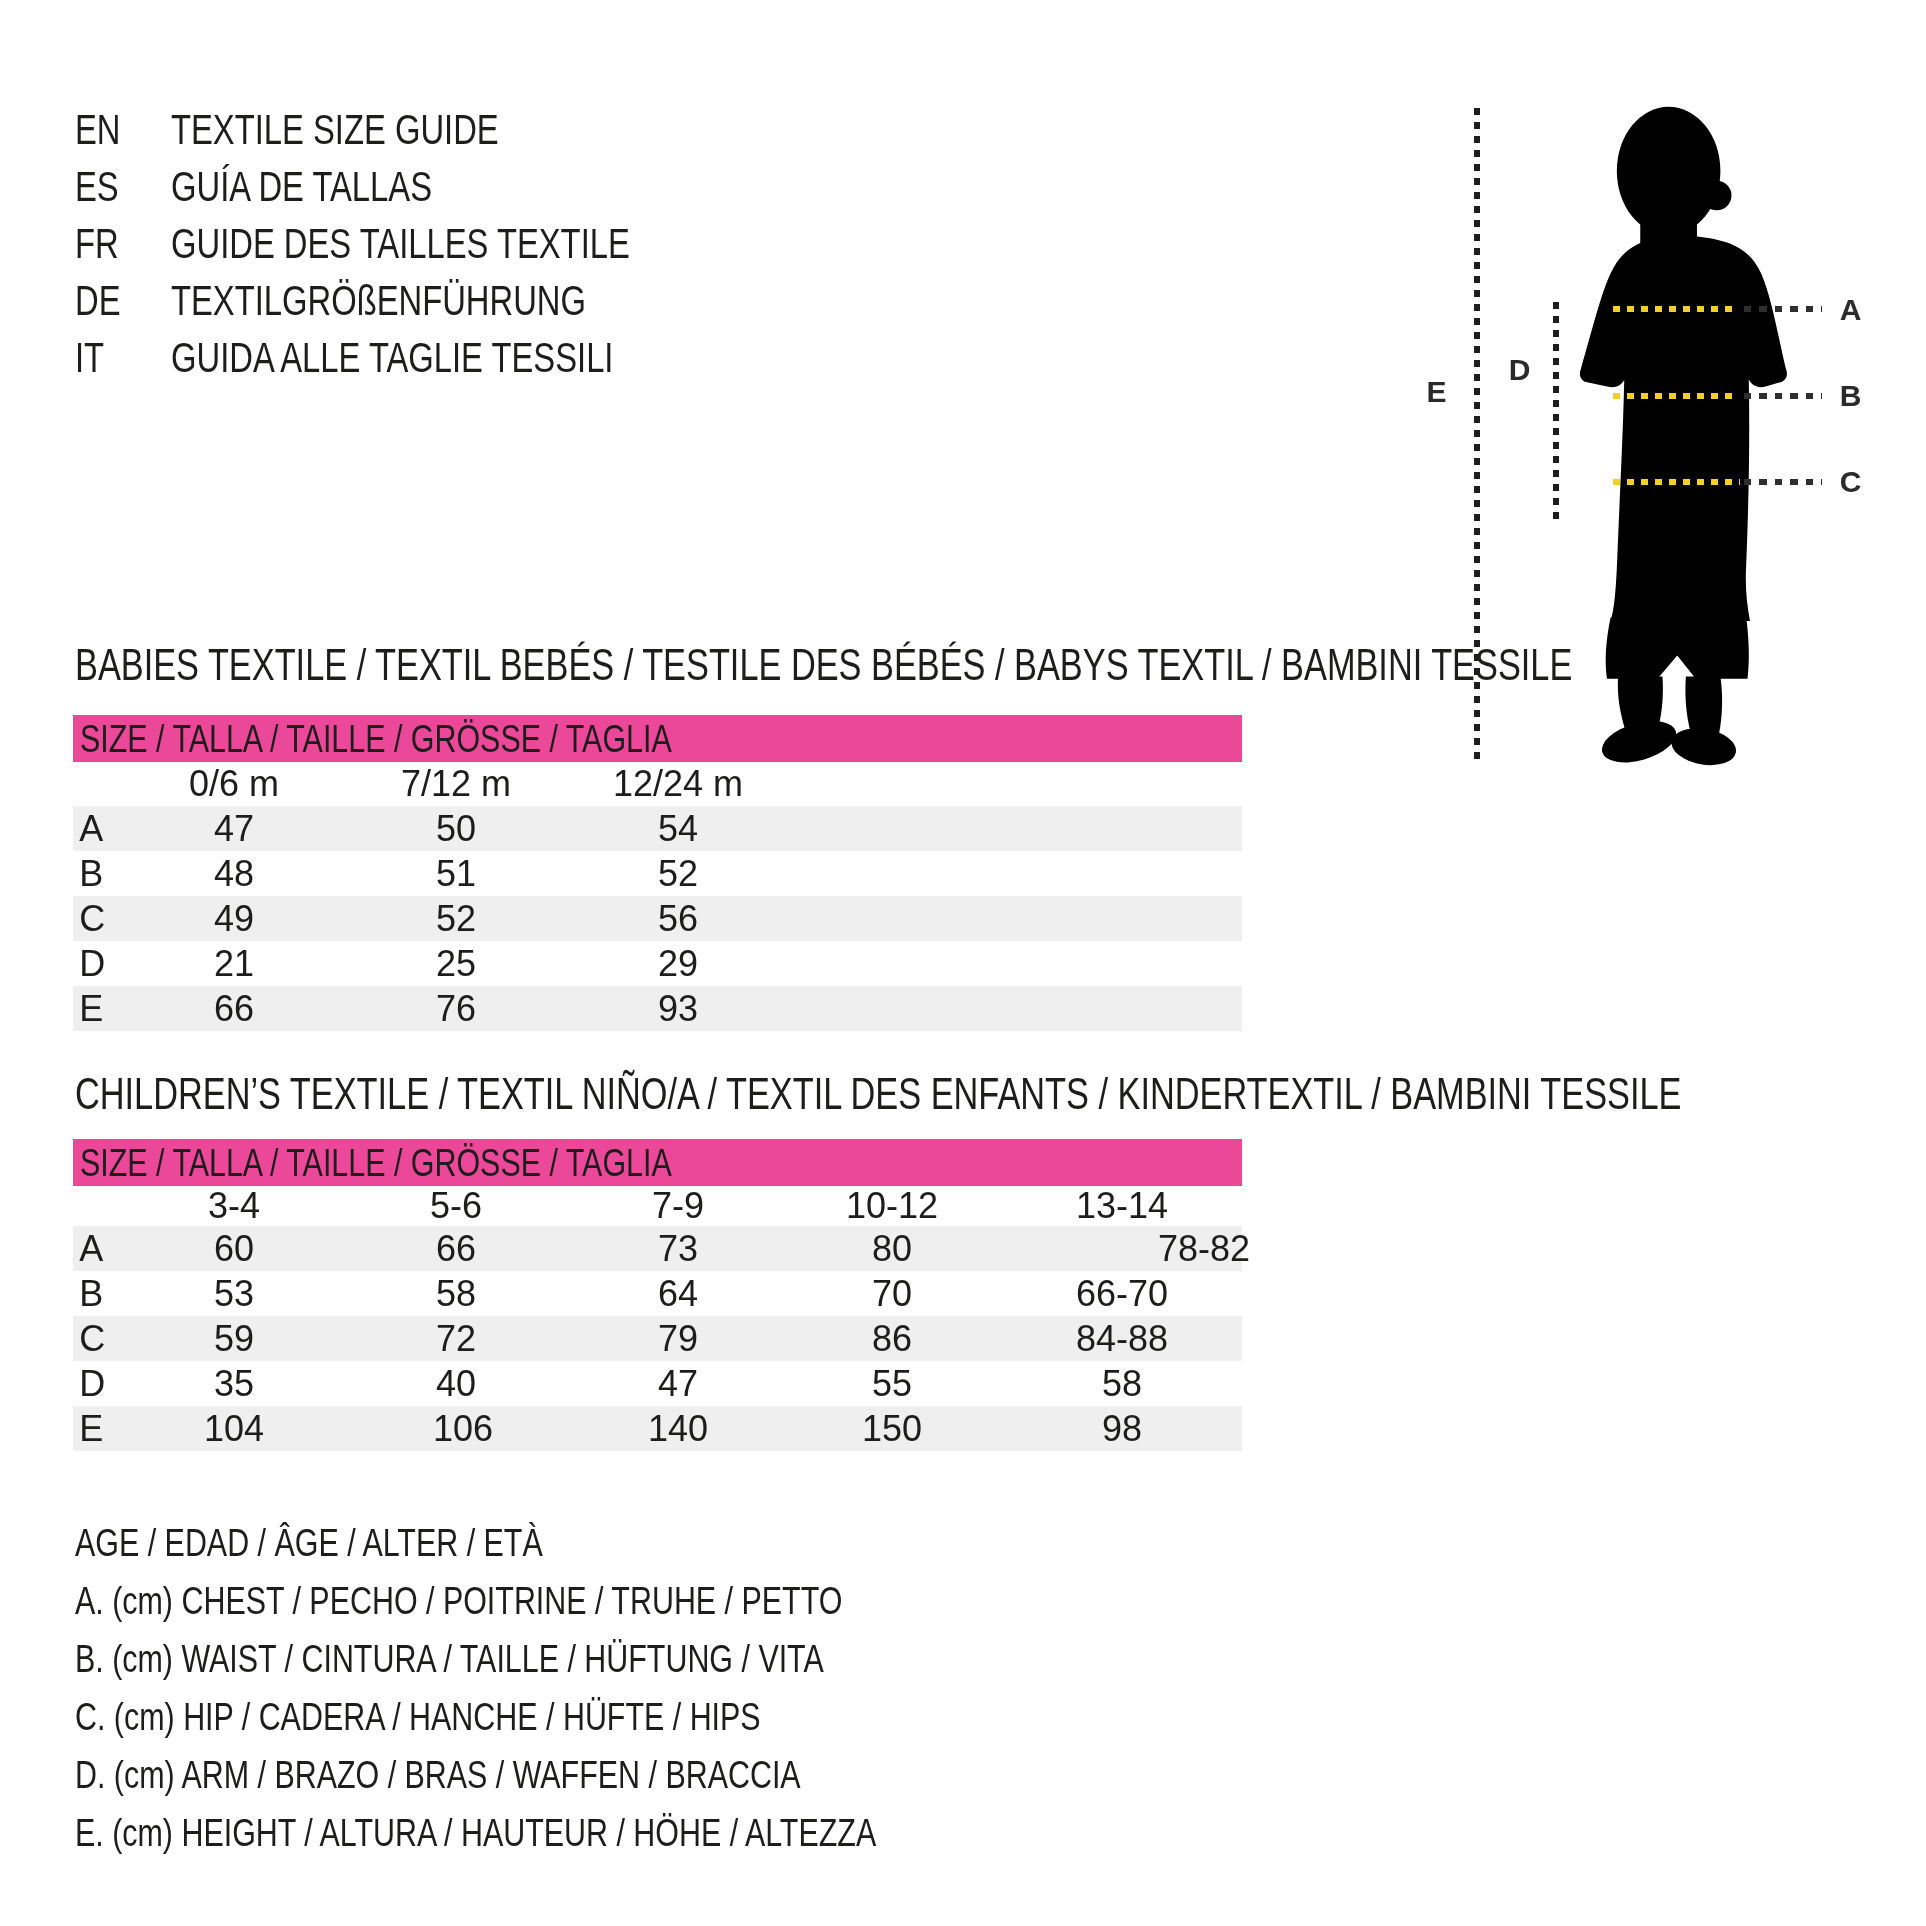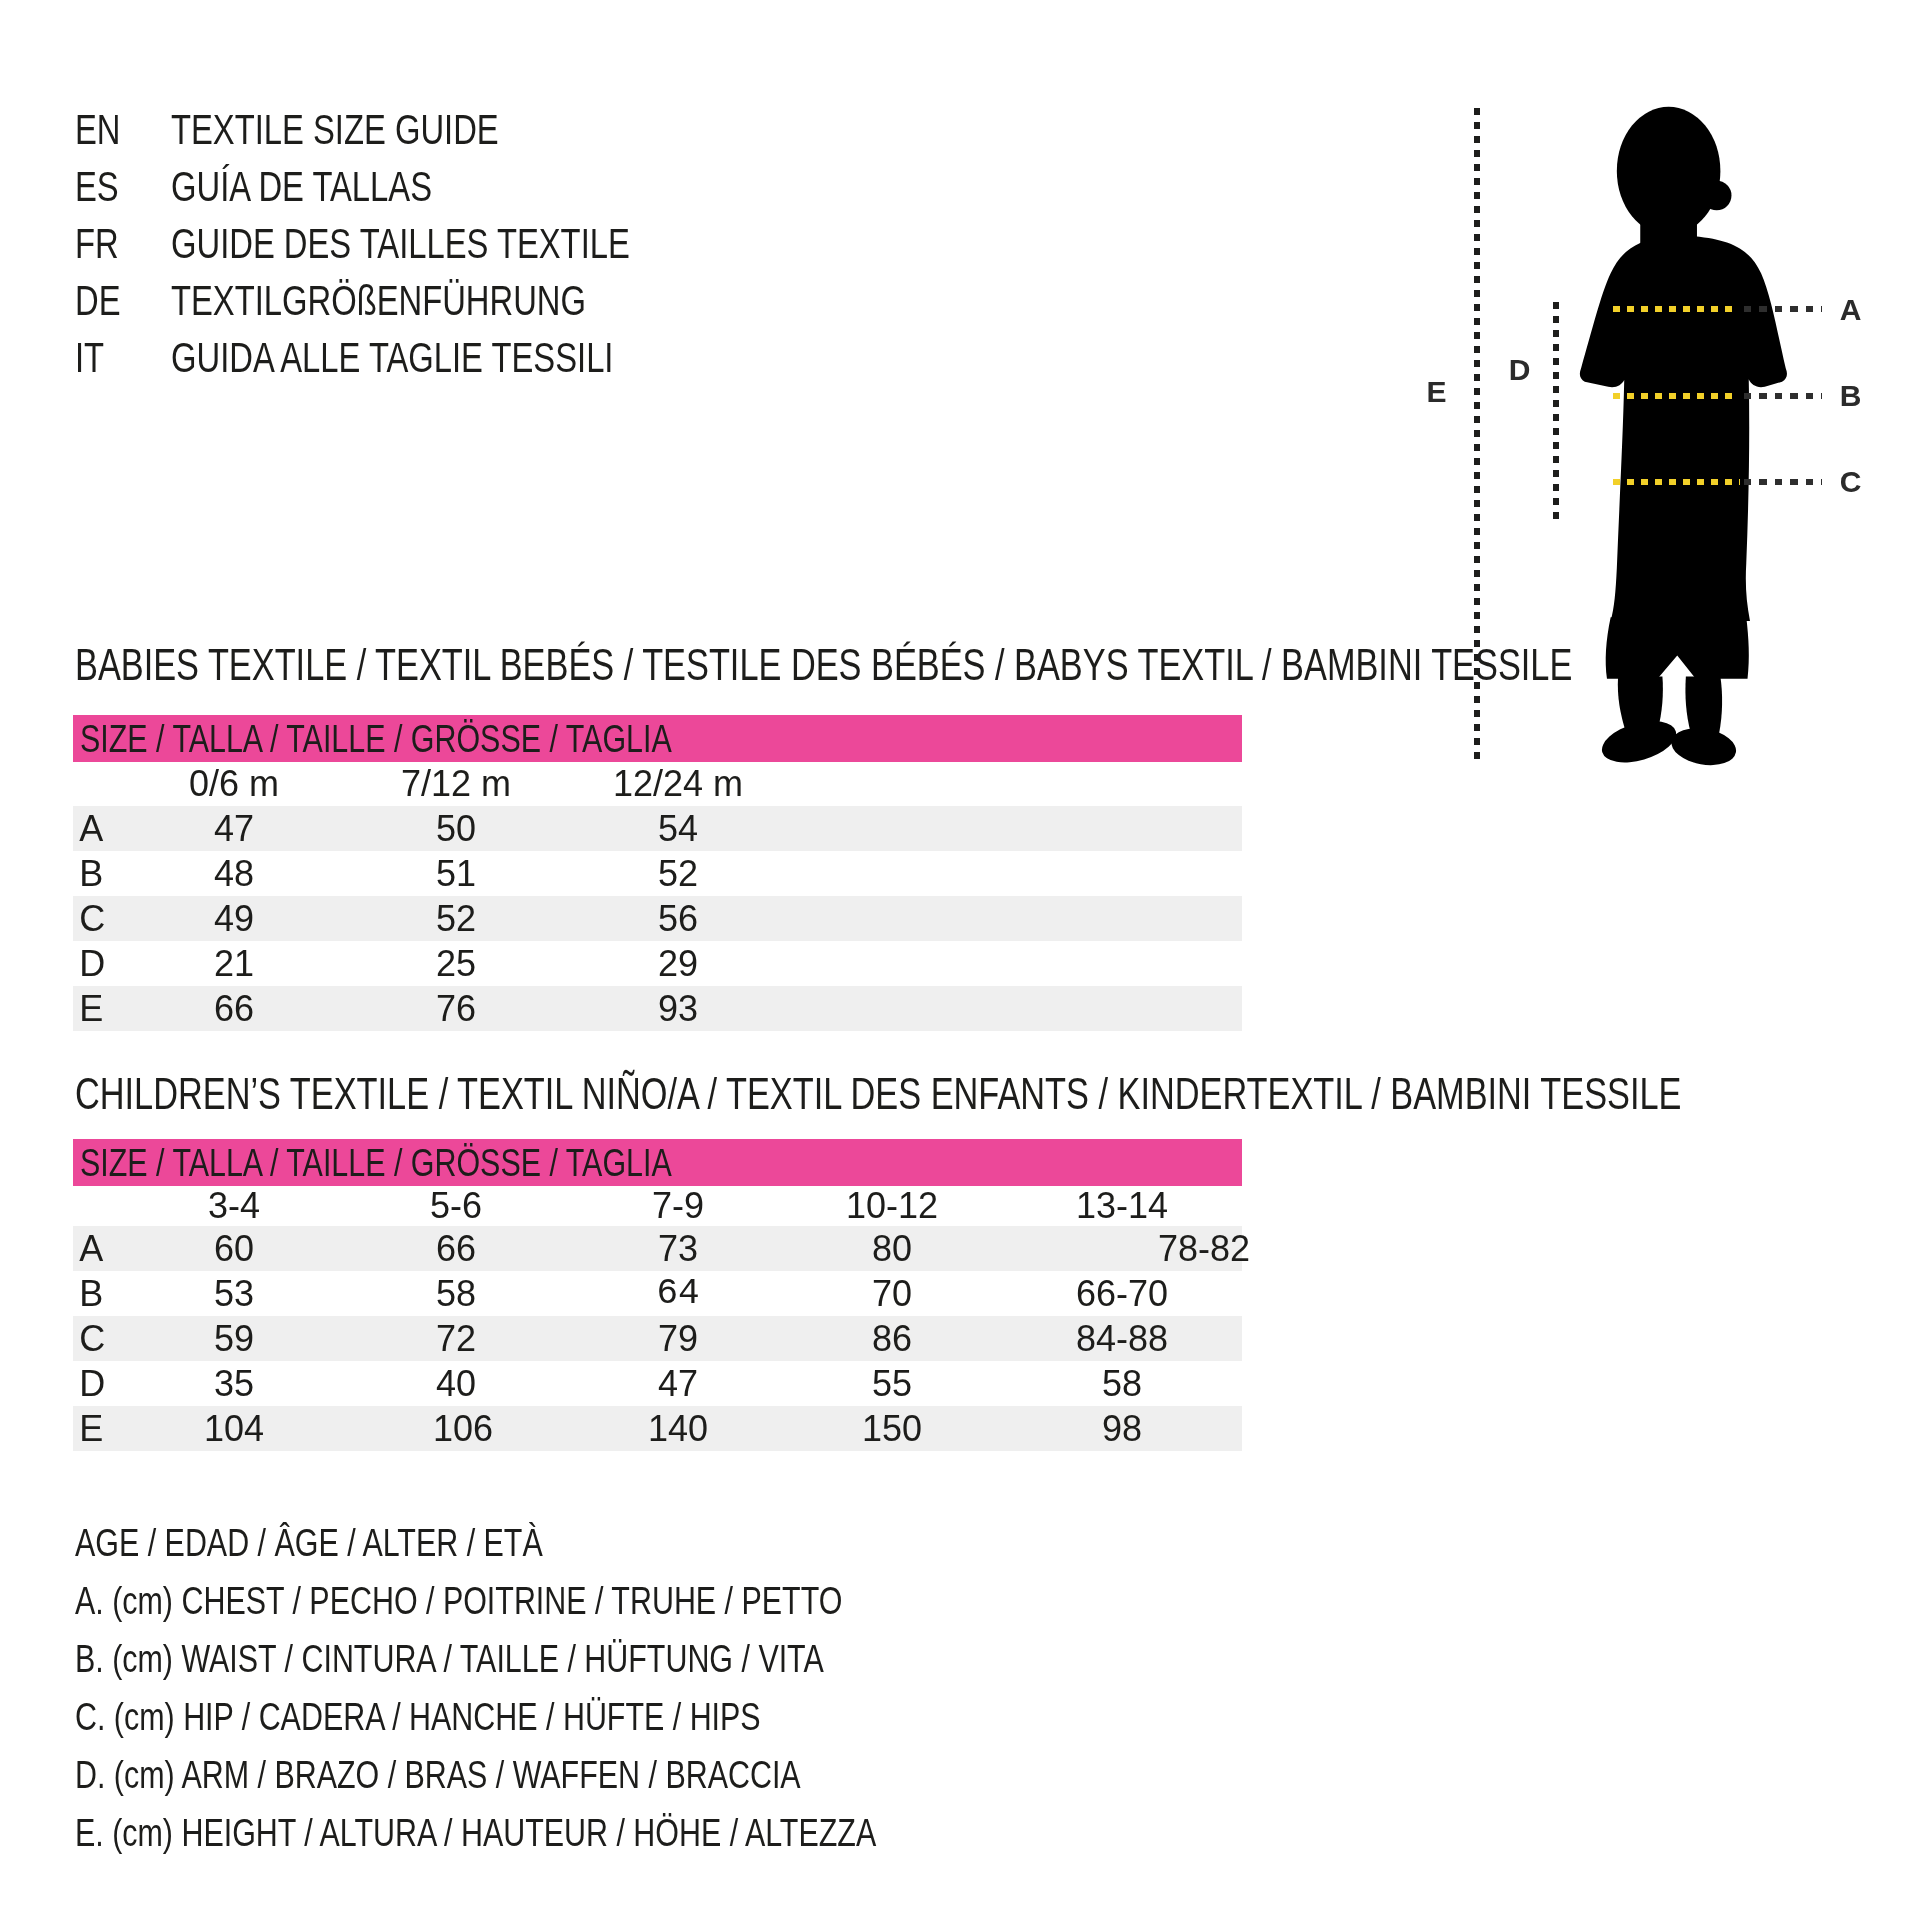--- a/index.html
+++ b/index.html
@@ -209,21 +209,21 @@
       <span class="cell" style="left:161px;">60</span>
       <span class="cell" style="left:383px;">66</span>
       <span class="cell" style="left:605px;">73</span>
       <span class="cell" style="left:819px;">80</span>
       <span class="cell" style="left:1107px;margin-left:24px;">78-82</span>
     </div>
     <div class="t-row" style="top:1271px;">
       <span class="letter">B</span>
       <span class="cell" style="left:161px;">53</span>
       <span class="cell" style="left:383px;">58</span>
-      <span class="cell" style="left:605px;font-family:Liberation Mono, monospace;">64</span>
+      <span class="cell" style="left:605px;">64</span>
       <span class="cell" style="left:819px;">70</span>
       <span class="cell" style="left:1049px;">66-70</span>
     </div>
     <div class="t-row stripe" style="top:1316px;">
       <span class="letter">C</span>
       <span class="cell" style="left:161px;">59</span>
       <span class="cell" style="left:383px;">72</span>
       <span class="cell" style="left:605px;">79</span>
       <span class="cell" style="left:819px;">86</span>
       <span class="cell" style="left:1049px;">84-88</span>

